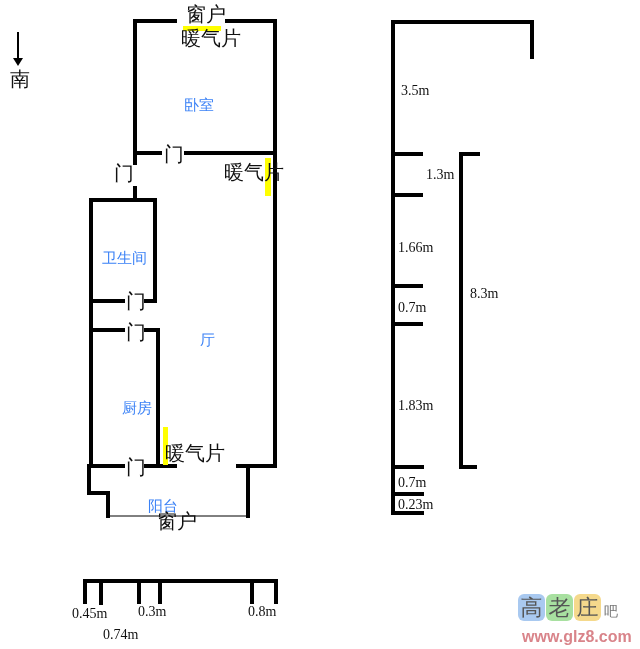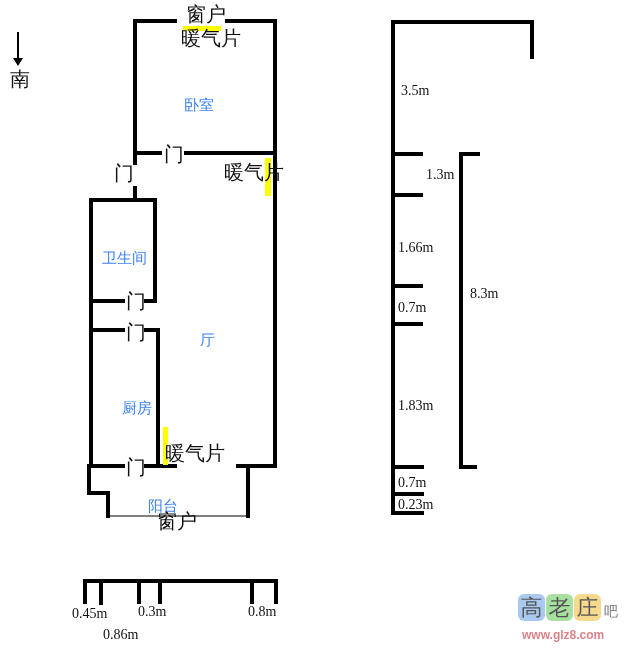--- a/index.html
+++ b/index.html
@@ -36,21 +36,21 @@
       width: 27px; height: 27px;
       border-radius: 6px;
       font-size: 22px; line-height: 27px;
       text-align: center;
       color: #555;
       font-family: "DejaVu Serif", serif;
     }
     .wm-suffix { font-size: 14px; color: #777; line-height: 34px; margin-left: 2px; }
     .wm-url {
       font-family: "Liberation Sans", sans-serif;
-      font-size: 12px; font-weight: bold;
+      font-size: 16px; font-weight: bold;
       color: #d9848a;
       margin-left: 4px;
     }
   </style>
 </head>
 <body>
 
 <div id="canvas">
 
   <svg id="walls" width="640" height="649">
@@ -147,21 +147,21 @@
   <span class="lbl dim" style="left:398px;top:240px;">1.66m</span>
   <span class="lbl dim" style="left:398px;top:300px;">0.7m</span>
   <span class="lbl dim" style="left:398px;top:398px;">1.83m</span>
   <span class="lbl dim" style="left:398px;top:475px;">0.7m</span>
   <span class="lbl dim" style="left:398px;top:497px;">0.23m</span>
   <span class="lbl dim" style="left:470px;top:286px;">8.3m</span>
 
   <span class="lbl dim" style="left:72px;top:606px;text-align:right;">0.45m</span>
   <span class="lbl dim" style="left:138px;top:604px;">0.3m</span>
   <span class="lbl dim" style="left:248px;top:604px;">0.8m</span>
-  <span class="lbl dim" style="left:103px;top:627px;">0.86m</span>
+  <span class="lbl dim" style="left:103px;top:627px;">0.74m</span>
   <span class="lbl dim" style="left:186px;top:627px;margin-top:32px;">2.9m</span>
 
   <div class="watermark">
     <div class="wm-tiles">
       <span class="wm-tile" style="background:#a9c9f0;">高</span>
       <span class="wm-tile" style="background:#a8e0a0;">老</span>
       <span class="wm-tile" style="background:#f5d98c;">庄</span>
       <span class="wm-suffix">吧</span>
     </div>
     <div class="wm-url">www.glz8.com</div>

